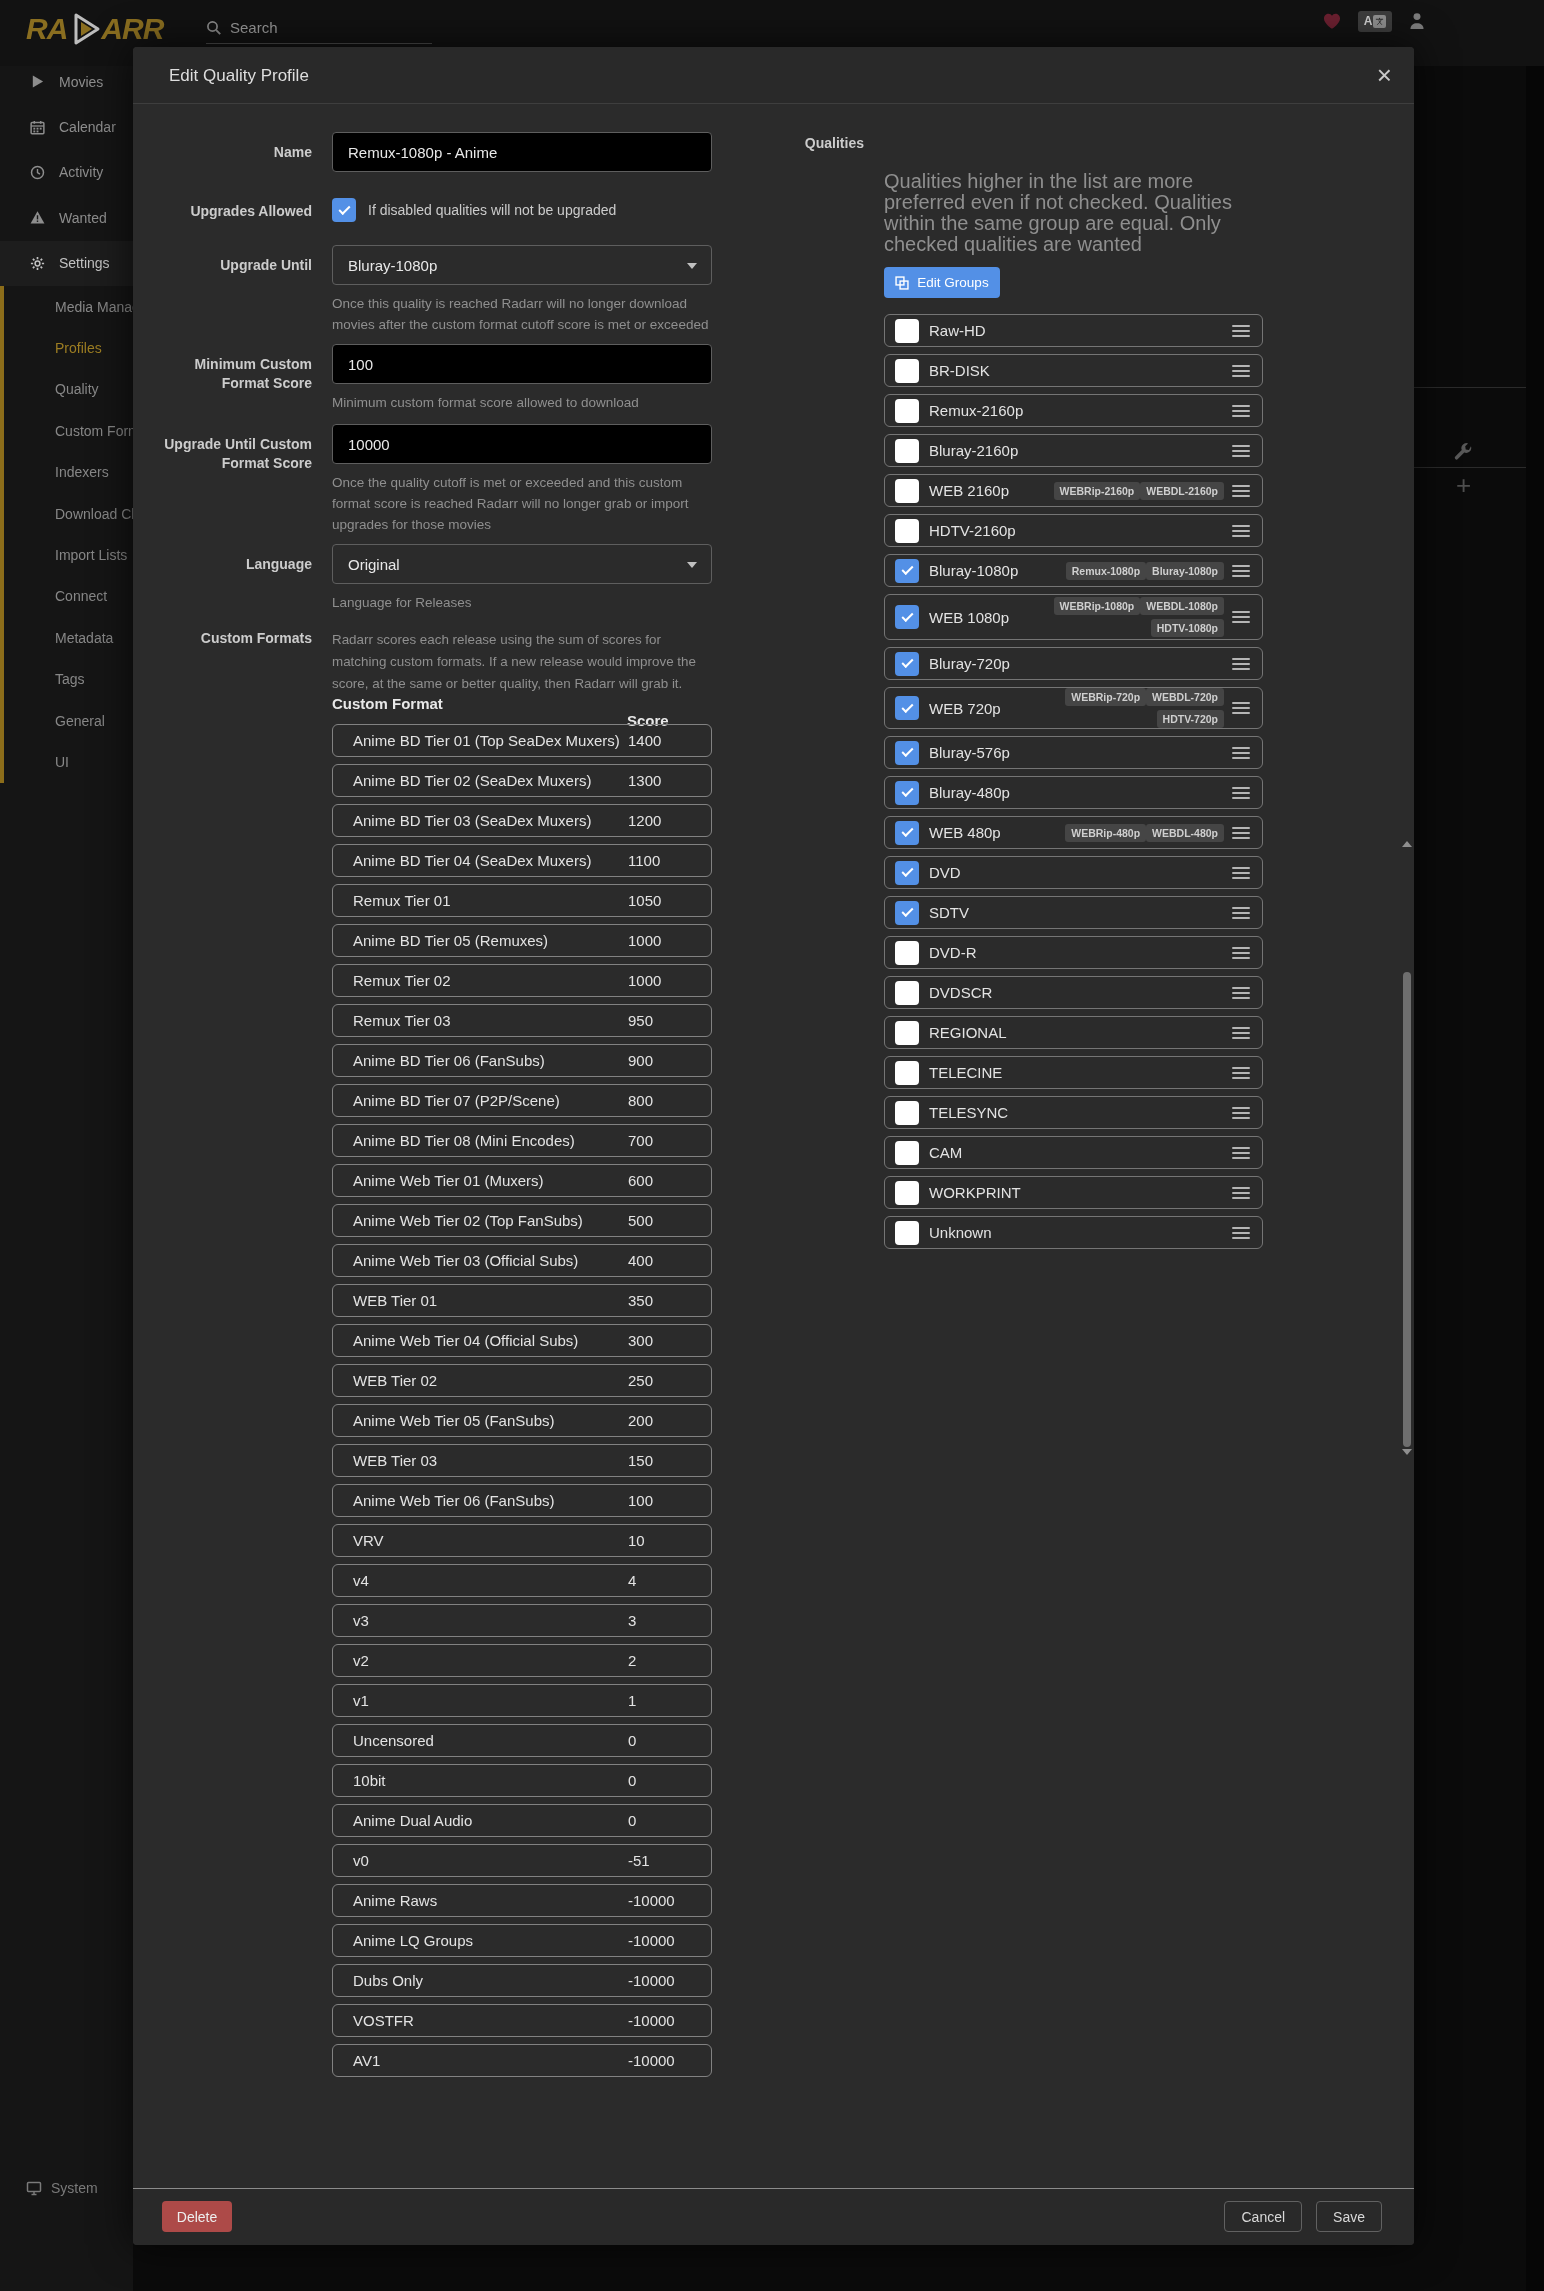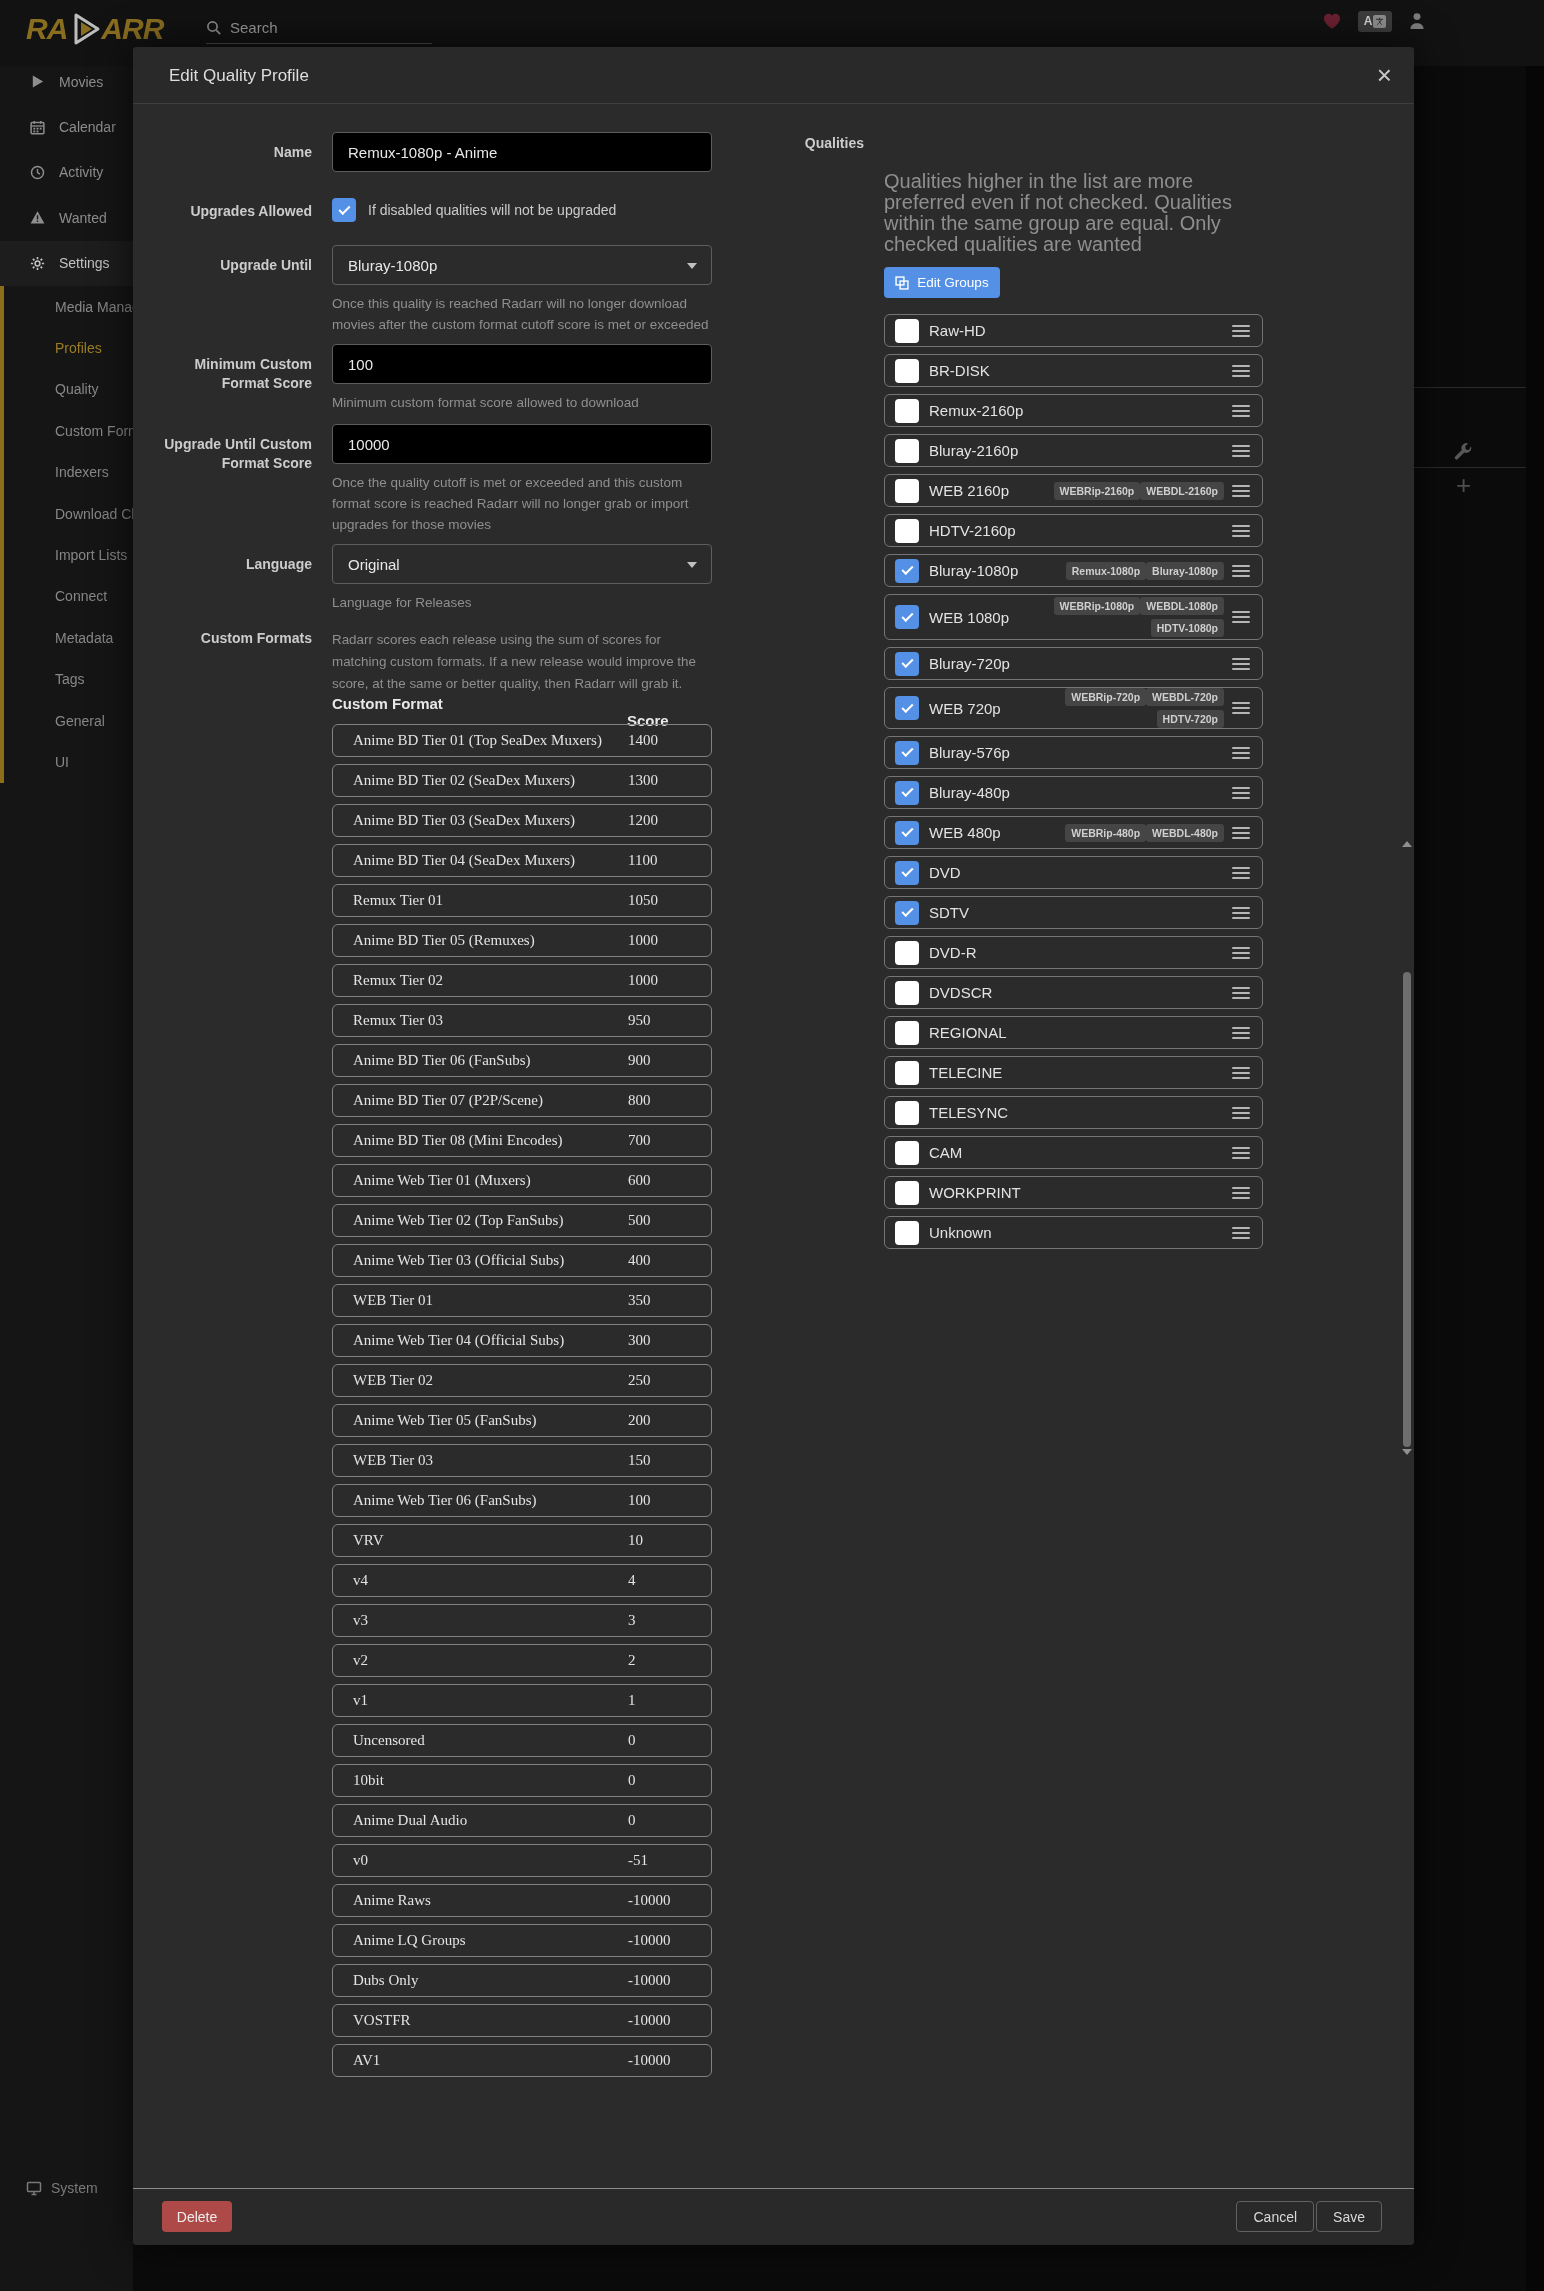--- a/index.html
+++ b/index.html
@@ -61,21 +61,21 @@
   .helper { margin-top:8px; font-size:13.5px; line-height:21px; color:#8f8f8f; }
   .m26 { margin-top:26px; } .m23 { margin-top:23px; } .m9 { margin-top:9px; } .m11 { margin-top:11px; } .m16 { margin-top:16px; }
   .checkrow { height:24px; display:flex; align-items:center; }
   .checkbox { width:24px; height:24px; border-radius:4px; background:#5390e6; display:flex; align-items:center; justify-content:center; cursor:pointer; flex:none; }
   .checkbox .tick { width:11px; height:6px; border-left:2px solid #fff; border-bottom:2px solid #fff; transform:rotate(-45deg); margin-top:-3px; }
   .checkrow .cb-text { margin-left:12px; font-size:14px; color:#cbcbcb; }
   .cf-desc { font-size:13.4px; line-height:22px; color:#8f8f8f; width:384px; }
   .cf-table-head { height:22px; position:relative; font-size:15px; font-weight:bold; color:#e8e8e8; }
   .cf-score-head { position:absolute; left:295px; top:17px; }
   .cf-rows { margin-top:7px; }
-  .cf-row { position:relative; height:33px; border:1px solid #828282; border-radius:6px; margin-bottom:7px; display:flex; align-items:center; padding-left:20px;font-family:Liberation Serif, serif; }
+  .cf-row { position:relative; height:33px; border:1px solid #828282; border-radius:6px; margin-bottom:7px; display:flex; align-items:center; padding-left:20px; }
   .cf-name { font-size:15px; color:#e3e3e3; }
   .cf-score { position:absolute; left:295px; font-size:15px; color:#e3e3e3; }
 
   
   .qual-col { position:absolute; left:616px; top:30px; width:520px; }
   .qgroup { display:flex; }
   .q-label { width:135px; padding-right:20px; text-align:right; font-size:14px; font-weight:bold; color:#cccccc; padding-top:1px; }
   .q-control { width:379px; }
   .q-desc { font-size:20px; line-height:21px; color:#8f8f8f; width:362px;margin-top:37px; }
   .edit-groups { margin-top:12px; height:31px; width:116px; background:#5390e6; border-radius:4px; display:flex; align-items:center; justify-content:center; gap:8px; color:#fff; font-size:13.5px; font-weight:500; cursor:pointer; }
@@ -89,21 +89,21 @@
   .q-name { margin-left:10px; font-size:15px; color:#e3e3e3; white-space:nowrap; }
   .q-badges { flex:1; display:flex; flex-wrap:wrap; justify-content:flex-end; align-items:center; margin:0 8px; row-gap:4px; }
   .q-badges.force-wrap { max-width:200px; margin-left:auto; }
   .badge { background:#454545; color:#cfcfcf; font-size:10.5px; font-weight:bold; padding:3px 6px; border-radius:3px; white-space:nowrap; }
   .drag { width:18px; flex:none; display:flex; flex-direction:column; gap:3px; cursor:grab; }
   .drag span { height:2px; background:#b5b5b5; border-radius:1px; }
 
   
   .btn { height:31px; border-radius:4px; display:flex; align-items:center; justify-content:center; font-size:14px; cursor:pointer; }
   .btn-delete { position:absolute; left:29px; top:12px; width:70px; background:#ad4a48; color:#eee; }
-  .footer-right { position:absolute; right:32px; top:12px; display:flex; gap:2px; }
+  .footer-right { position:absolute; right:32px; top:12px; display:flex; gap:14px; }
   .btn-ghost { border:1px solid #616161; color:#d8d8d8; background:transparent; padding:0 16px; }
 
   
   .sb-thumb { position:absolute; left:1270px; top:868px; width:8px; height:475px; background:#6e6e6e; border-radius:4px; cursor:pointer; }
   .sb-up { position:absolute; left:1269px; top:737px; width:0; height:0; border-left:5px solid transparent; border-right:5px solid transparent; border-bottom:6px solid #8f8f8f; cursor:pointer; }
   .sb-down { position:absolute; left:1269px; top:1345px; width:0; height:0; border-left:5px solid transparent; border-right:5px solid transparent; border-top:6px solid #8f8f8f; cursor:pointer; }
   .sb-bottom { position:absolute; left:1266px; top:2122px; width:13px; height:16px; background:#5f5f5f; border-radius:2px; display:flex; align-items:center; justify-content:center; cursor:pointer; }
   .sb-bottom i { width:0; height:0; border-left:4px solid transparent; border-right:4px solid transparent; border-top:5px solid #2b2b2b; }
 </style>
 </head>

